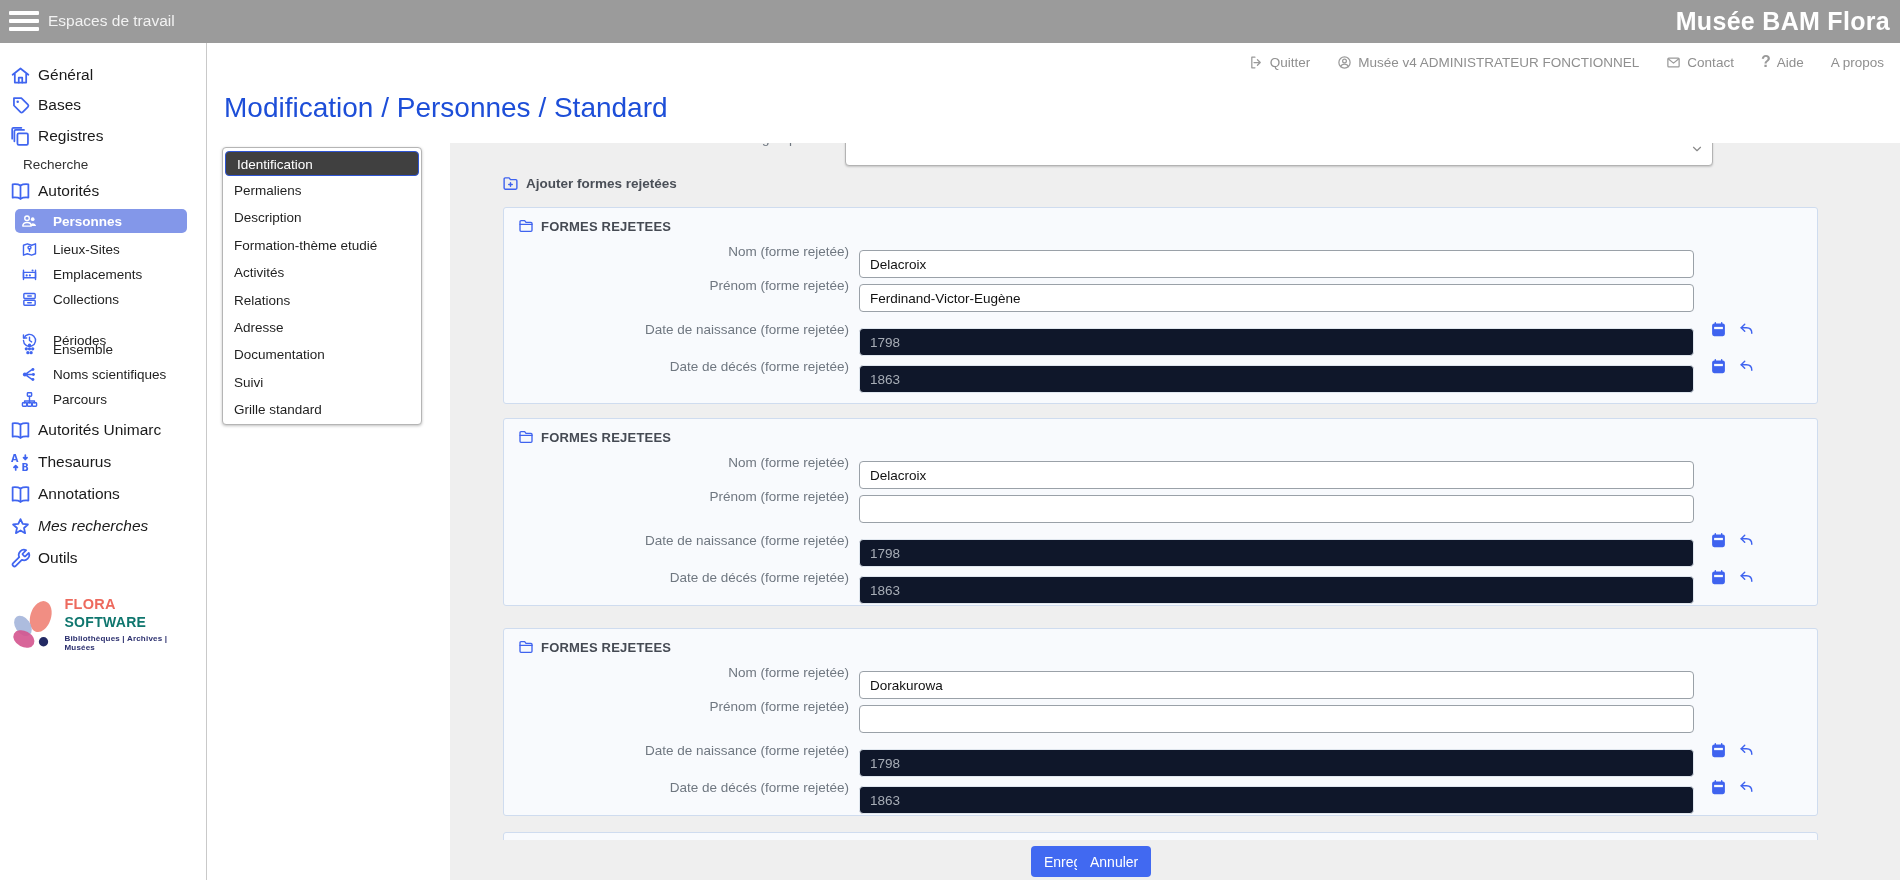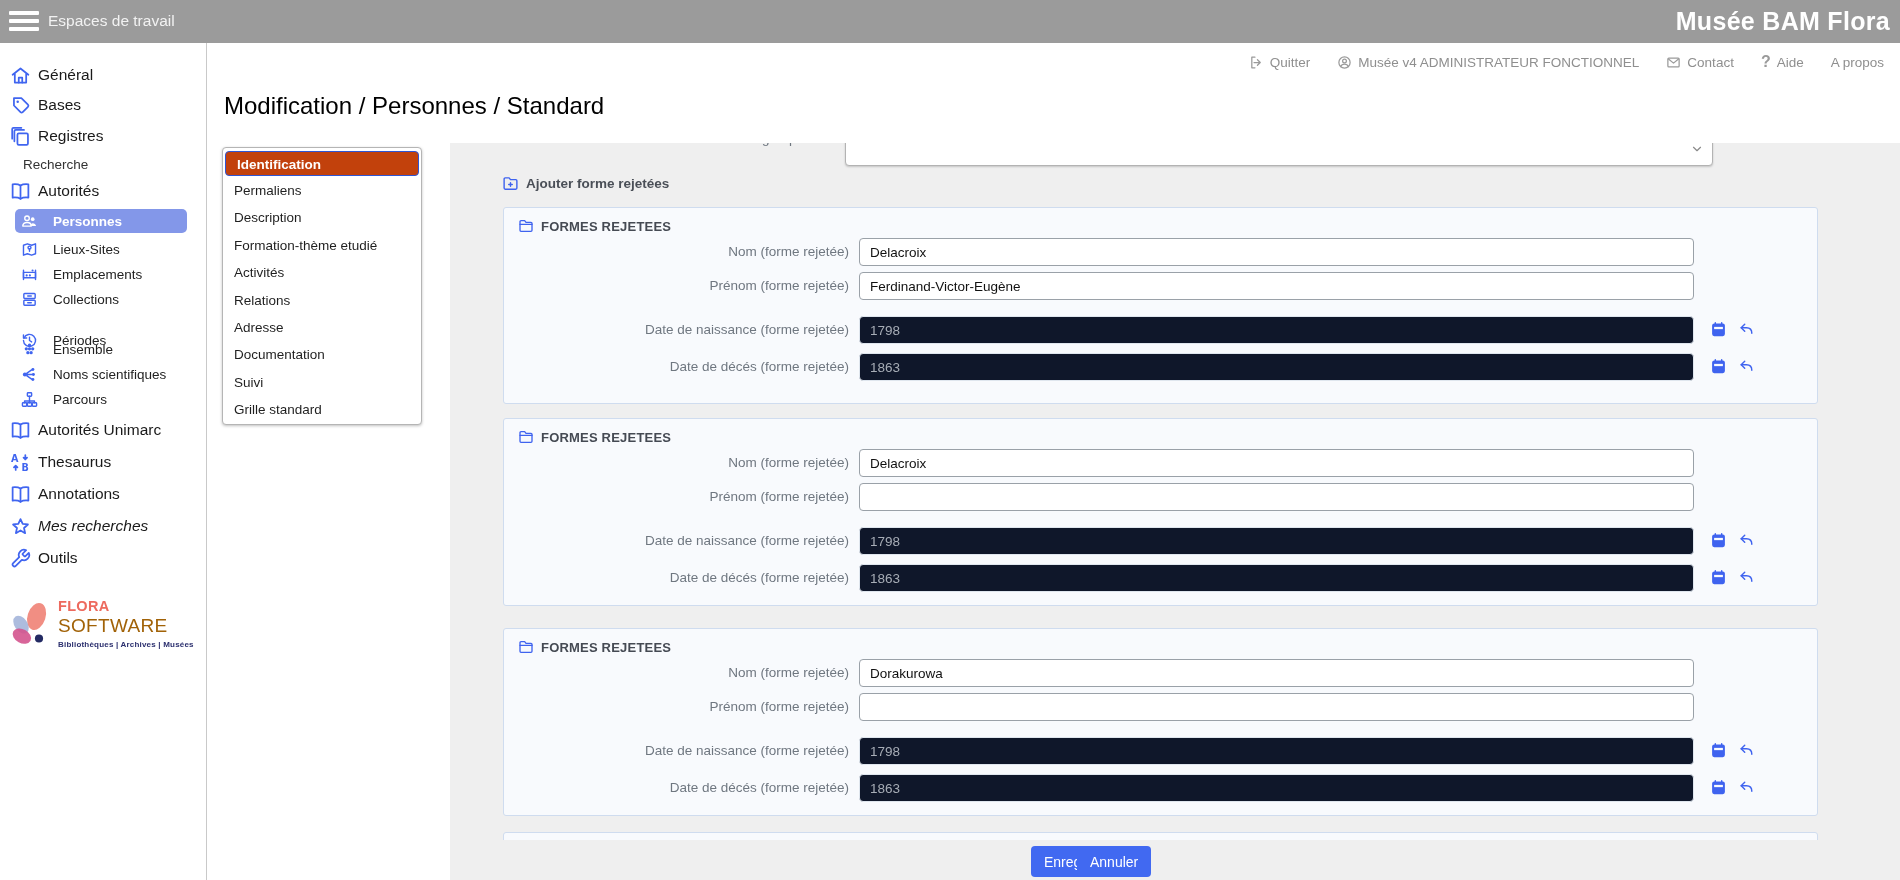--- a/index.html
+++ b/index.html
@@ -25,56 +25,56 @@
   .snav.l1 .ic { left:21px; }
   .snav.l1 .lbl { position:absolute; left:53px; white-space:nowrap; }
   .snav.noicon .lbl { left:23px; color:#333; }
   .snav.sel { left:15px; width:172px; height:24px; background:#8397e9; border-radius:5px; color:#fff; font-weight:bold; }
   .snav.sel .ic { left:6px; color:#fff; }
   .snav.sel .lbl { left:38px; }
 
   .logo { position:absolute; left:8px; top:552px; width:190px; display:flex; align-items:center; }
   .logo-text { margin-left:6px; }
   .lt1 { color:#ed6a5e; font-weight:bold; font-size:14.5px; letter-spacing:.3px; }
-  .lt2 { color:#a16207; font-weight:normal; font-size:19px; letter-spacing:.3px; }
+  .lt2 { color:#0f766e; font-weight:bold; font-size:14px; letter-spacing:.3px; }
   .tagline { color:#2b2f6e; font-weight:bold; font-size:8px; margin-top:3px; letter-spacing:.2px; }
 
   
   .header-links { position:absolute; top:53px; right:16px; display:flex; gap:27px; align-items:center; color:#8f8f8f; font-size:13.5px; }
   .hlink { display:flex; align-items:center; gap:6px; cursor:pointer; white-space:nowrap; }
   .hlink .ic { display:flex; align-items:center; color:#9a9a9a; }
   .qmark { font-size:16px; font-weight:bold; }
-  .page-title { position:absolute; left:224px; top:92px; font-size:24px; color:#000000; }
+  .page-title { position:absolute; left:224px; top:92px; font-size:28px; color:#1d4ed8; }
 
   
   .tabs-box { position:absolute; left:222px; top:147px; width:200px; height:278px; background:#fff;
     border:1px solid #b5b5b5; border-radius:4px; box-shadow:0 1px 3px rgba(0,0,0,.25); padding-top:2px; }
   .tab { height:27.4px; line-height:27.4px; padding-left:11px; font-size:13.5px; color:#1f1f1f; cursor:pointer; white-space:nowrap; }
-  .tab.sel { margin:1px 2px; height:25px; line-height:25px; background:#c2410c; color:#fff; border-radius:4px; border:1px solid #2f55d4;font-weight:bold; }
+  .tab.sel { margin:1px 2px; height:25px; line-height:25px; background:#404040; color:#fff; border-radius:4px; border:1px solid #2f55d4; }
 
   
   .content { position:absolute; left:450px; top:143px; width:1450px; height:697px; background:#efefef; overflow:hidden; }
   .footer { position:absolute; left:450px; top:840px; width:1450px; height:40px; background:#efefef; }
 
   .regroup-label { position:absolute; left:200px; top:-12px; width:184px; text-align:right; font-size:13.5px; color:#6f7780; }
   .regroup-select { position:absolute; left:395px; top:-11px; width:868px; height:34px; background:#fff;
     border:1px solid #b3b3b3; border-radius:4px; box-shadow:0 1px 2px rgba(0,0,0,.18); cursor:pointer; }
   .regroup-select .caret { position:absolute; right:8px; top:9px; color:#8a8a8a; }
 
   .add-row { position:absolute; left:52px; top:32px; display:flex; align-items:center; gap:7px; cursor:pointer; }
   .add-row .ic { color:#3f63ef; display:flex; }
   .add-row .txt { font-size:13.5px; font-weight:bold; color:#4a4f57; }
 
   .panel { position:absolute; left:53px; width:1315px; background:#f8fafd; border:1px solid #cfdcef; border-radius:3px; }
   .panel-title { position:absolute; left:14px; top:10px; display:flex; align-items:center; gap:7px; }
   .panel-title .ic { color:#3f63ef; display:flex; }
   .panel-title .txt { font-size:13px; font-weight:bold; color:#454a53; letter-spacing:.2px; }
   .frow-label { position:absolute; left:10px; width:335px; text-align:right; font-size:13.5px; color:#6f7780; }
   .finput { position:absolute; left:355px; width:835px; height:28px; border:1px solid #9aa1a8; border-radius:4px;
-    background:#fff; font-size:13.5px; color:#111; padding:0 10px; font-family:inherit; outline:none; }
+    background:#fff; font-size:13.5px; color:#111; padding:0 10px; font-family:inherit; outline:none;margin-top:12px; }
   .finput:disabled { background:#0f172a; border:1px solid #dfe6ee; color:#a7adb6; }
   .icbtn { position:absolute; color:#3f63ef; cursor:pointer; display:flex; }
 
   .btn { position:absolute; top:846px; height:31px; padding:0 13px; background:#4169f1; color:#fff;
     border:none; border-radius:4px; font-size:14px; font-family:inherit; cursor:pointer; }
   .btn.save { left:983px;margin-left:48px; }
   .btn.cancel { left:1077px; }
 </style>
 </head>
 <body>
@@ -344,21 +344,21 @@
           <path d="m6 9 6 6 6-6"></path>
         </svg></span>
   </div>
   <div class="add-row">
     <span class="ic">
         <svg width="17" height="17" viewBox="0 0 24 24" fill="none" stroke="currentColor" stroke-width="2" stroke-linecap="round" stroke-linejoin="round">
           <path d="M21 18.5a1.5 1.5 0 0 1-1.5 1.5h-15A1.5 1.5 0 0 1 3 18.5v-13A1.5 1.5 0 0 1 4.5 4H10l2 2.5h7.5A1.5 1.5 0 0 1 21 8v10.5z"></path>
           <path d="M12 11v5M9.5 13.5h5"></path>
         </svg>
       </span>
-    <span class="txt">Ajouter forme rejetées</span>
+    <span class="txt">Ajouter formes rejetées</span>
   </div>
   <div id="panels">
       <div class="panel" style="top: 64px; height: 197px;">
         <div class="panel-title">
           <span class="ic">
             <svg width="16" height="16" viewBox="0 0 24 24" fill="none" stroke="currentColor" stroke-width="2" stroke-linecap="round" stroke-linejoin="round">
               <path d="M21 18.5a1.5 1.5 0 0 1-1.5 1.5h-15A1.5 1.5 0 0 1 3 18.5v-13A1.5 1.5 0 0 1 4.5 4H10l2 2.5h7.5A1.5 1.5 0 0 1 21 8v10.5z"></path>
               <path d="M3 9.5h18"></path>
             </svg>
           </span>

